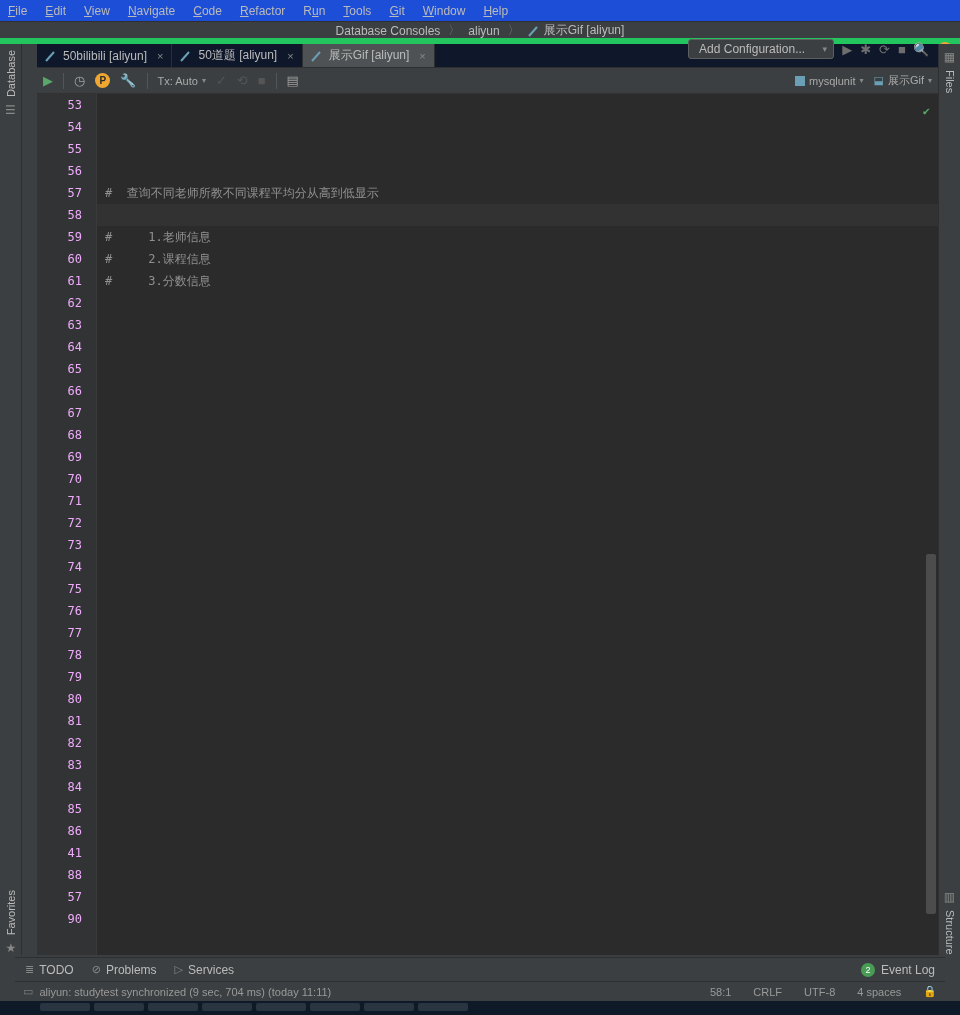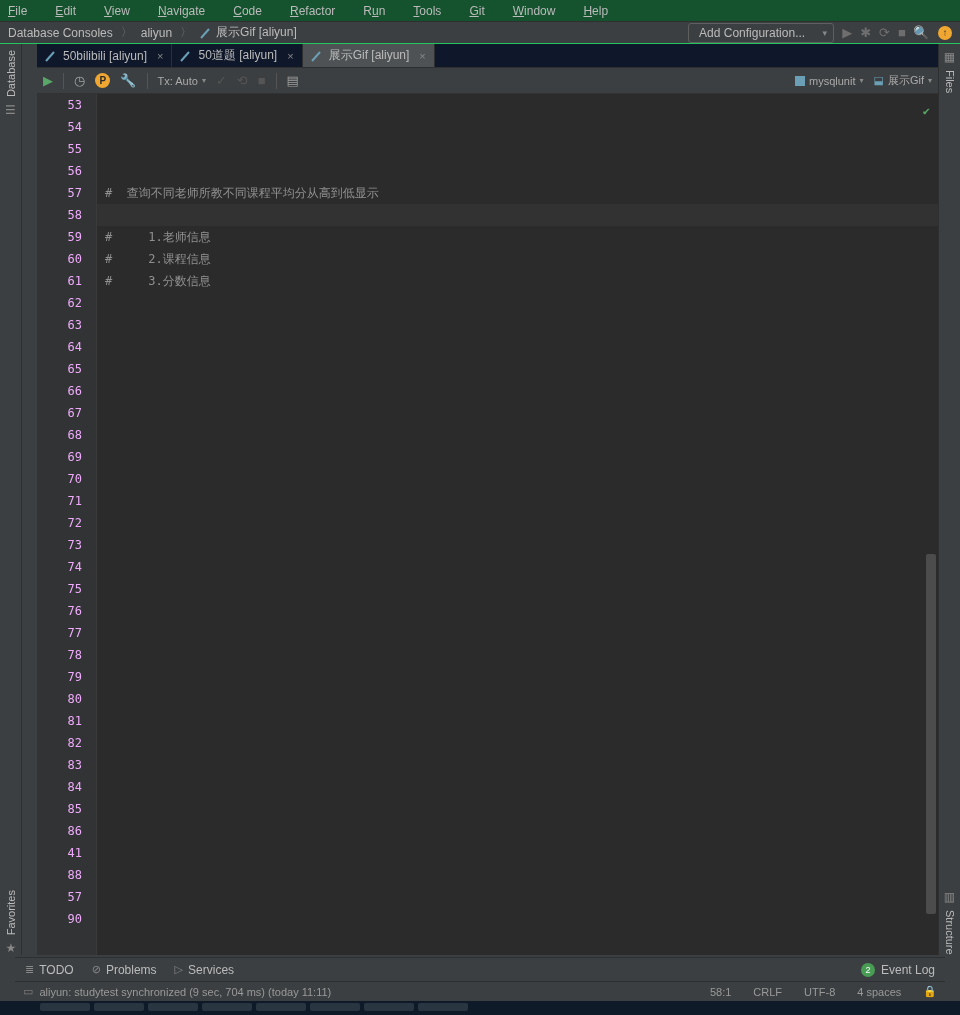--- a/index.html
+++ b/index.html
@@ -1,20 +1,20 @@
 <!DOCTYPE html>
 <html><head>
 <meta charset="utf-8">
 <style>
 * { margin:0; padding:0; box-sizing:border-box; }
 body { width:960px; height:1015px; background:#3c3f41; font-family:"Segoe UI",Arial,sans-serif; font-size:12px; color:#bbb; overflow:hidden; position:relative; }
-.menubar { display:flex; align-items:center; height:22px; padding:0 8px; background:#14532d; gap:28px; border-bottom:1px solid #2d2f30;}
+.menubar { display:flex; align-items:center; height:22px; padding:0 8px; background:#1d4ed8; gap:18px; border-bottom:1px solid #2d2f30;}
 .menubar span { cursor:pointer; }
 .menubar .u { text-decoration:underline; }
-.navbar { display:flex; align-items:center; height:22px; padding:0 8px; background:#3c3f41; border-bottom:1px solid #22c55e;}
+.navbar { display:flex; align-items:center; height:22px; padding:0 8px; background:#3c3f41; border-bottom:6px solid #22c55e;flex-direction:column;}
 .crumb { display:flex; align-items:center; gap:4px;}
 .crumb .sep { color:#777; margin:0 4px;}
 .nav-right{margin-left:auto;display:flex;align-items:center;gap:8px;justify-content:center;}
 .add-conf{border:1px solid #5e6060;background:#3c3f41;color:#bbb;height:20px;padding:0 28px 0 10px;border-radius:3px;font-size:12px;display:flex;align-items:center;position:relative;}
 .add-conf::after{content:"▾";position:absolute;right:6px;color:#888;font-size:9px;}
 .tbicon{color:#6e6e6e;font-size:13px;cursor:pointer;}
 .tbicon.orange{width:14px;height:14px;border-radius:50%;background:#f0a732;display:inline-flex;align-items:center;justify-content:center;color:#2b2b2b;font-weight:bold;font-size:10px;}
 .tabs{display:flex;align-items:stretch;height:24px;background:#0f172a;border-bottom:1px solid #2d2f30;margin-left:37px;margin-right:22px;}
 .tab{display:flex;align-items:center;gap:6px;padding:0 8px;border-right:1px solid #2d2f30;color:#bbb;}
 .tab.active{background:#4e5254;}

